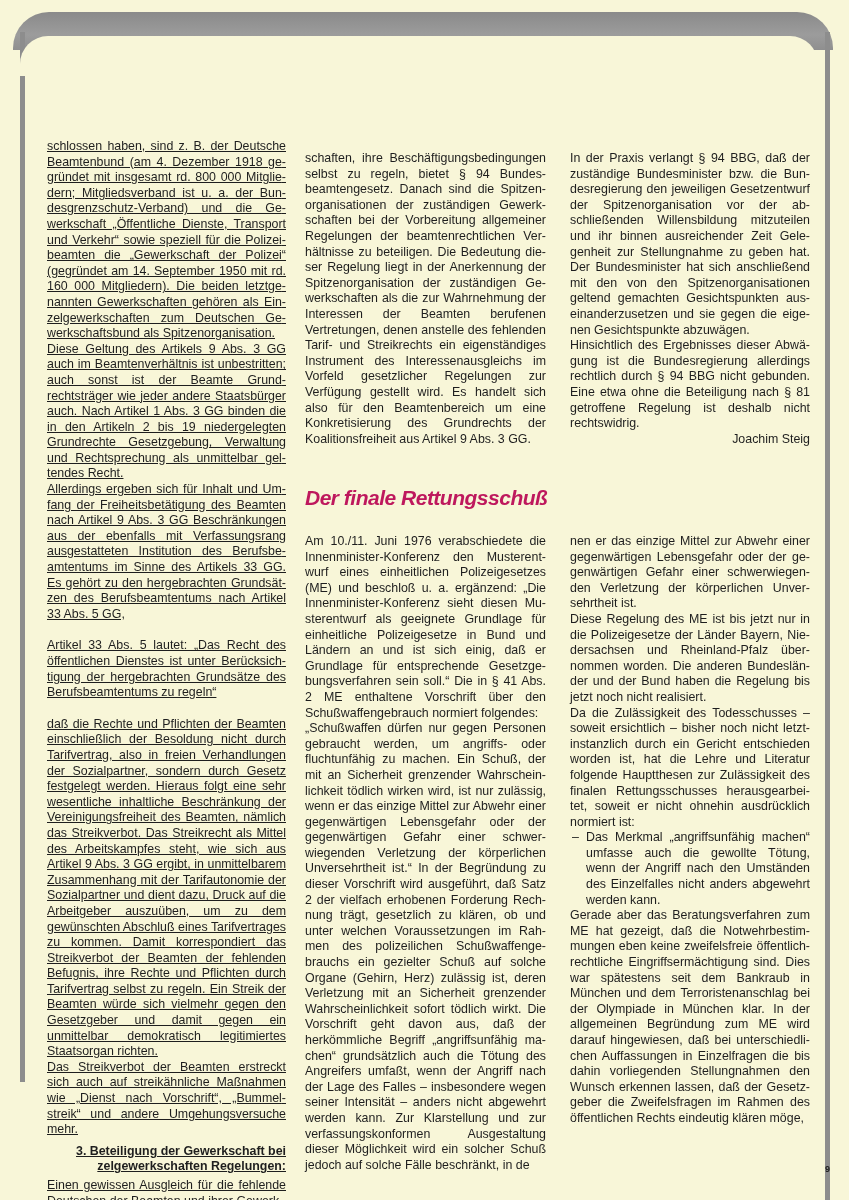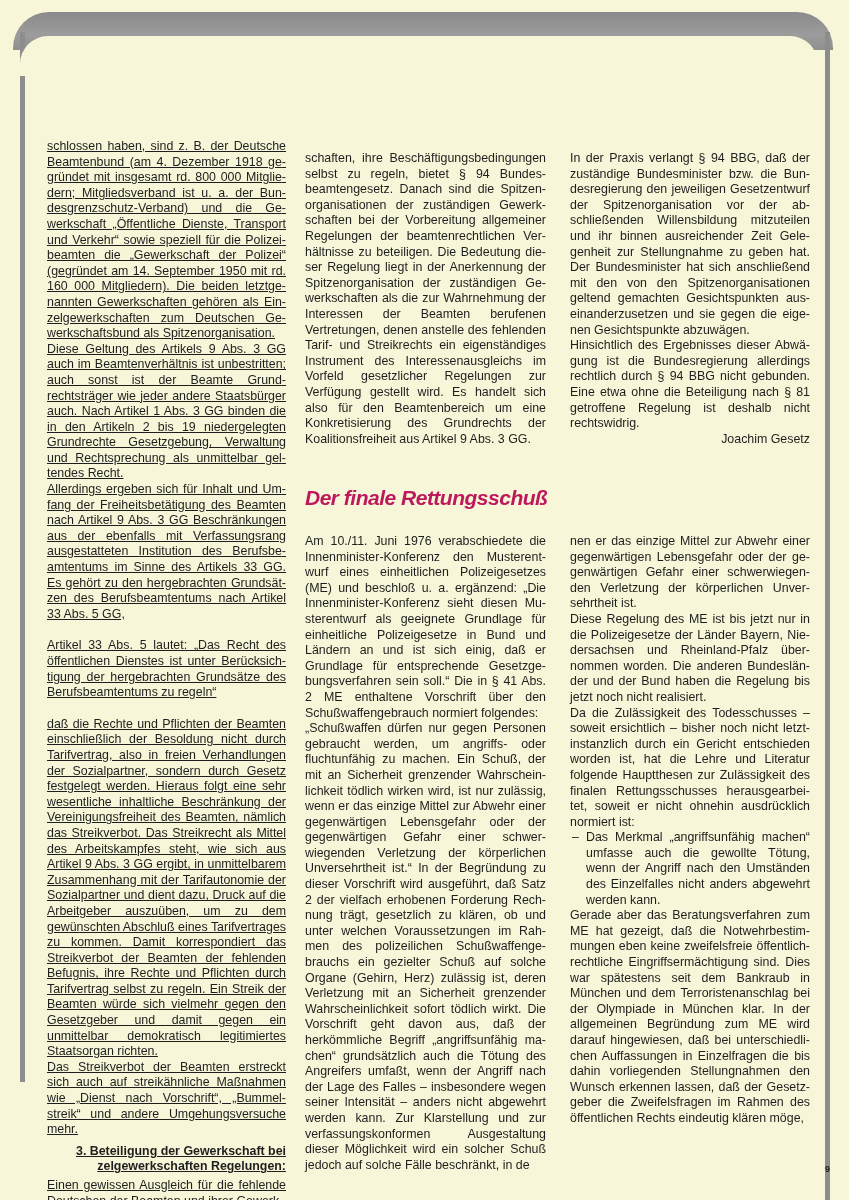--- a/index.html
+++ b/index.html
@@ -89,21 +89,21 @@
   <p>Einen gewissen Ausgleich für die fehlende Deutschen der Beamten und ihrer Gewerk­</p>
 </div>
 
 <div class="col" id="col2">
   <p>schaften, ihre Beschäftigungsbedingun­gen selbst zu regeln, bietet § 94 Bundes­beamtengesetz. Danach sind die Spitzen­organisationen der zuständigen Gewerk­schaften bei der Vorbereitung allgemeiner Regelungen der beamtenrechtlichen Ver­hältnisse zu beteiligen. Die Bedeutung die­ser Regelung liegt in der Anerkennung der Spitzenorganisation der zuständigen Ge­werkschaften als die zur Wahrnehmung der Interessen der Beamten berufenen Vertretungen, denen anstelle des fehlen­den Tarif- und Streikrechts ein eigenstän­diges Instrument des Interessenaus­gleichs im Vorfeld gesetzlicher Regelun­gen zur Verfügung gestellt wird. Es handelt sich also für den Beamtenbereich um eine Konkretisierung des Grundrechts der Koalitionsfreiheit aus Artikel 9 Abs. 3 GG.</p>
 </div>
 
 <div class="col" id="col3">
   <p>In der Praxis verlangt § 94 BBG, daß der zuständige Bundesminister bzw. die Bun­desregierung den jeweiligen Gesetzent­wurf der Spitzenorganisation vor der ab­schließenden Willensbildung mitzuteilen und ihr binnen ausreichender Zeit Gele­genheit zur Stellungnahme zu geben hat. Der Bundesminister hat sich anschließend mit den von den Spitzenorganisationen geltend gemachten Gesichtspunkten aus­einanderzusetzen und sie gegen die eige­nen Gesichtspunkte abzuwägen.</p>
   <p>Hinsichtlich des Ergebnisses dieser Abwä­gung ist die Bundesregierung allerdings rechtlich durch § 94 BBG nicht gebunden. Eine etwa ohne die Beteiligung nach § 81 getroffene Regelung ist deshalb nicht rechtswidrig.</p>
-  <p class="signature">Joachim Gesetz</p>
+  <p class="signature">Joachim Steig</p>
 </div>
 
 <div class="headline">Der finale Rettungsschuß</div>
 
 <div class="col" id="col2b">
   <p>Am 10./11. Juni 1976 verabschiedete die Innenminister-Konferenz den Musterent­wurf eines einheitlichen Polizeigesetzes (ME) und beschloß u. a. ergänzend: „Die Innenminister-Konferenz sieht diesen Mu­sterentwurf als geeignete Grundlage für einheitliche Polizeigesetze in Bund und Ländern an und ist sich einig, daß er Grundlage für entsprechende Gesetzge­bungsverfahren sein soll.“ Die in § 41 Abs. 2 ME enthaltene Vorschrift über den Schußwaffengebrauch normiert fol­gendes:</p>
   <p>„Schußwaffen dürfen nur gegen Personen gebraucht werden, um angriffs- oder fluchtunfähig zu machen. Ein Schuß, der mit an Sicherheit grenzender Wahrschein­lichkeit tödlich wirken wird, ist nur zulässig, wenn er das einzige Mittel zur Abwehr einer gegenwärtigen Lebensgefahr oder der gegenwärtigen Gefahr einer schwer­wiegenden Verletzung der körperlichen Unversehrtheit ist.“ In der Begründung zu dieser Vorschrift wird ausgeführt, daß Satz 2 der vielfach erhobenen Forderung Rech­nung trägt, gesetzlich zu klären, ob und unter welchen Voraussetzungen im Rah­men des polizeilichen Schußwaffenge­brauchs ein gezielter Schuß auf solche Organe (Gehirn, Herz) zulässig ist, deren Verletzung mit an Sicherheit grenzender Wahrscheinlichkeit sofort tödlich wirkt. Die Vorschrift geht davon aus, daß der herkömmliche Begriff „angriffsunfähig ma­chen“ grundsätzlich auch die Tötung des Angreifers umfaßt, wenn der Angriff nach der Lage des Falles – insbesondere we­gen seiner Intensität – anders nicht abge­wehrt werden kann. Zur Klarstellung und zur verfassungskonformen Ausgestaltung dieser Möglichkeit wird ein solcher Schuß jedoch auf solche Fälle beschränkt, in de­</p>
 </div>
 
 <div class="col" id="col3b">

